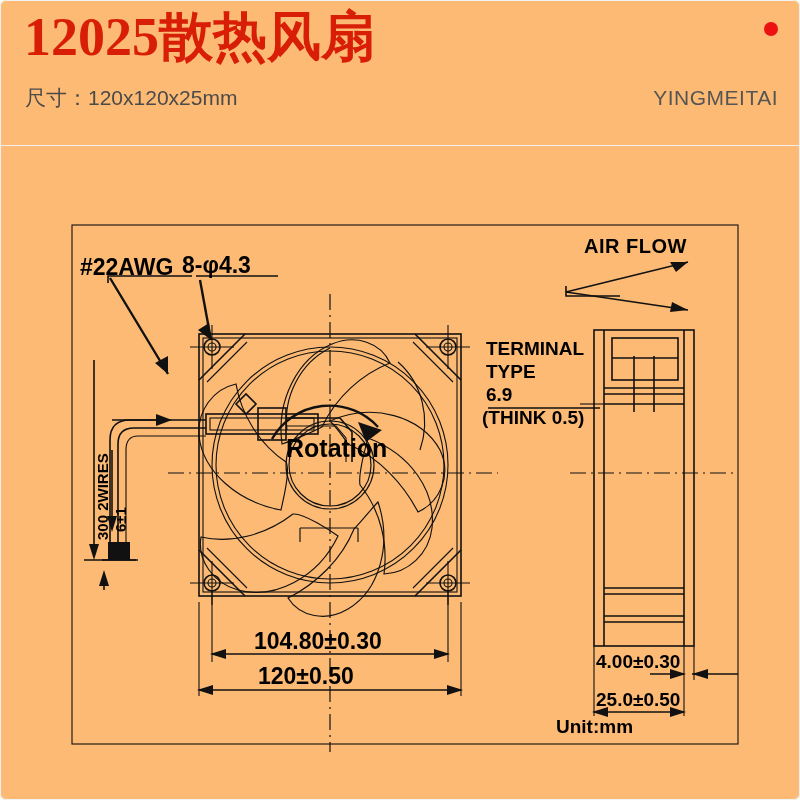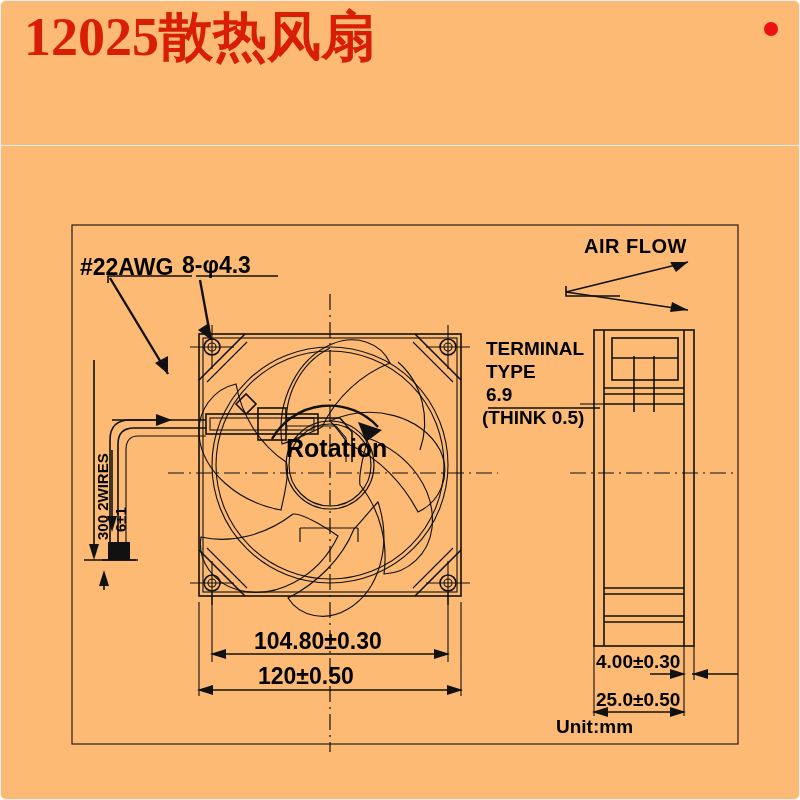--- a/index.html
+++ b/index.html
@@ -92,20 +92,22 @@
          font-weight:bold; font-size:25px; }
   .fill-blk { fill:#111; stroke:none; }
 </style>
 </head>
 <body>
 
 <div id="page">
 
   <div id="header">
     <div id="product-title">12025散热风扇</div>
+    <div id="product-size">尺寸：120x120x25mm</div>
+    <div id="brand-name">YINGMEITAI</div>
     <div id="brand-dot"></div>
     <div id="header-rule"></div>
   </div>
 
   <div id="drawing-wrap">
   <svg width="800" height="650" viewBox="0 0 800 650">
 
     <rect x="72" y="75" width="666" height="519" class="ln-thin"></rect>
 
     <g>

